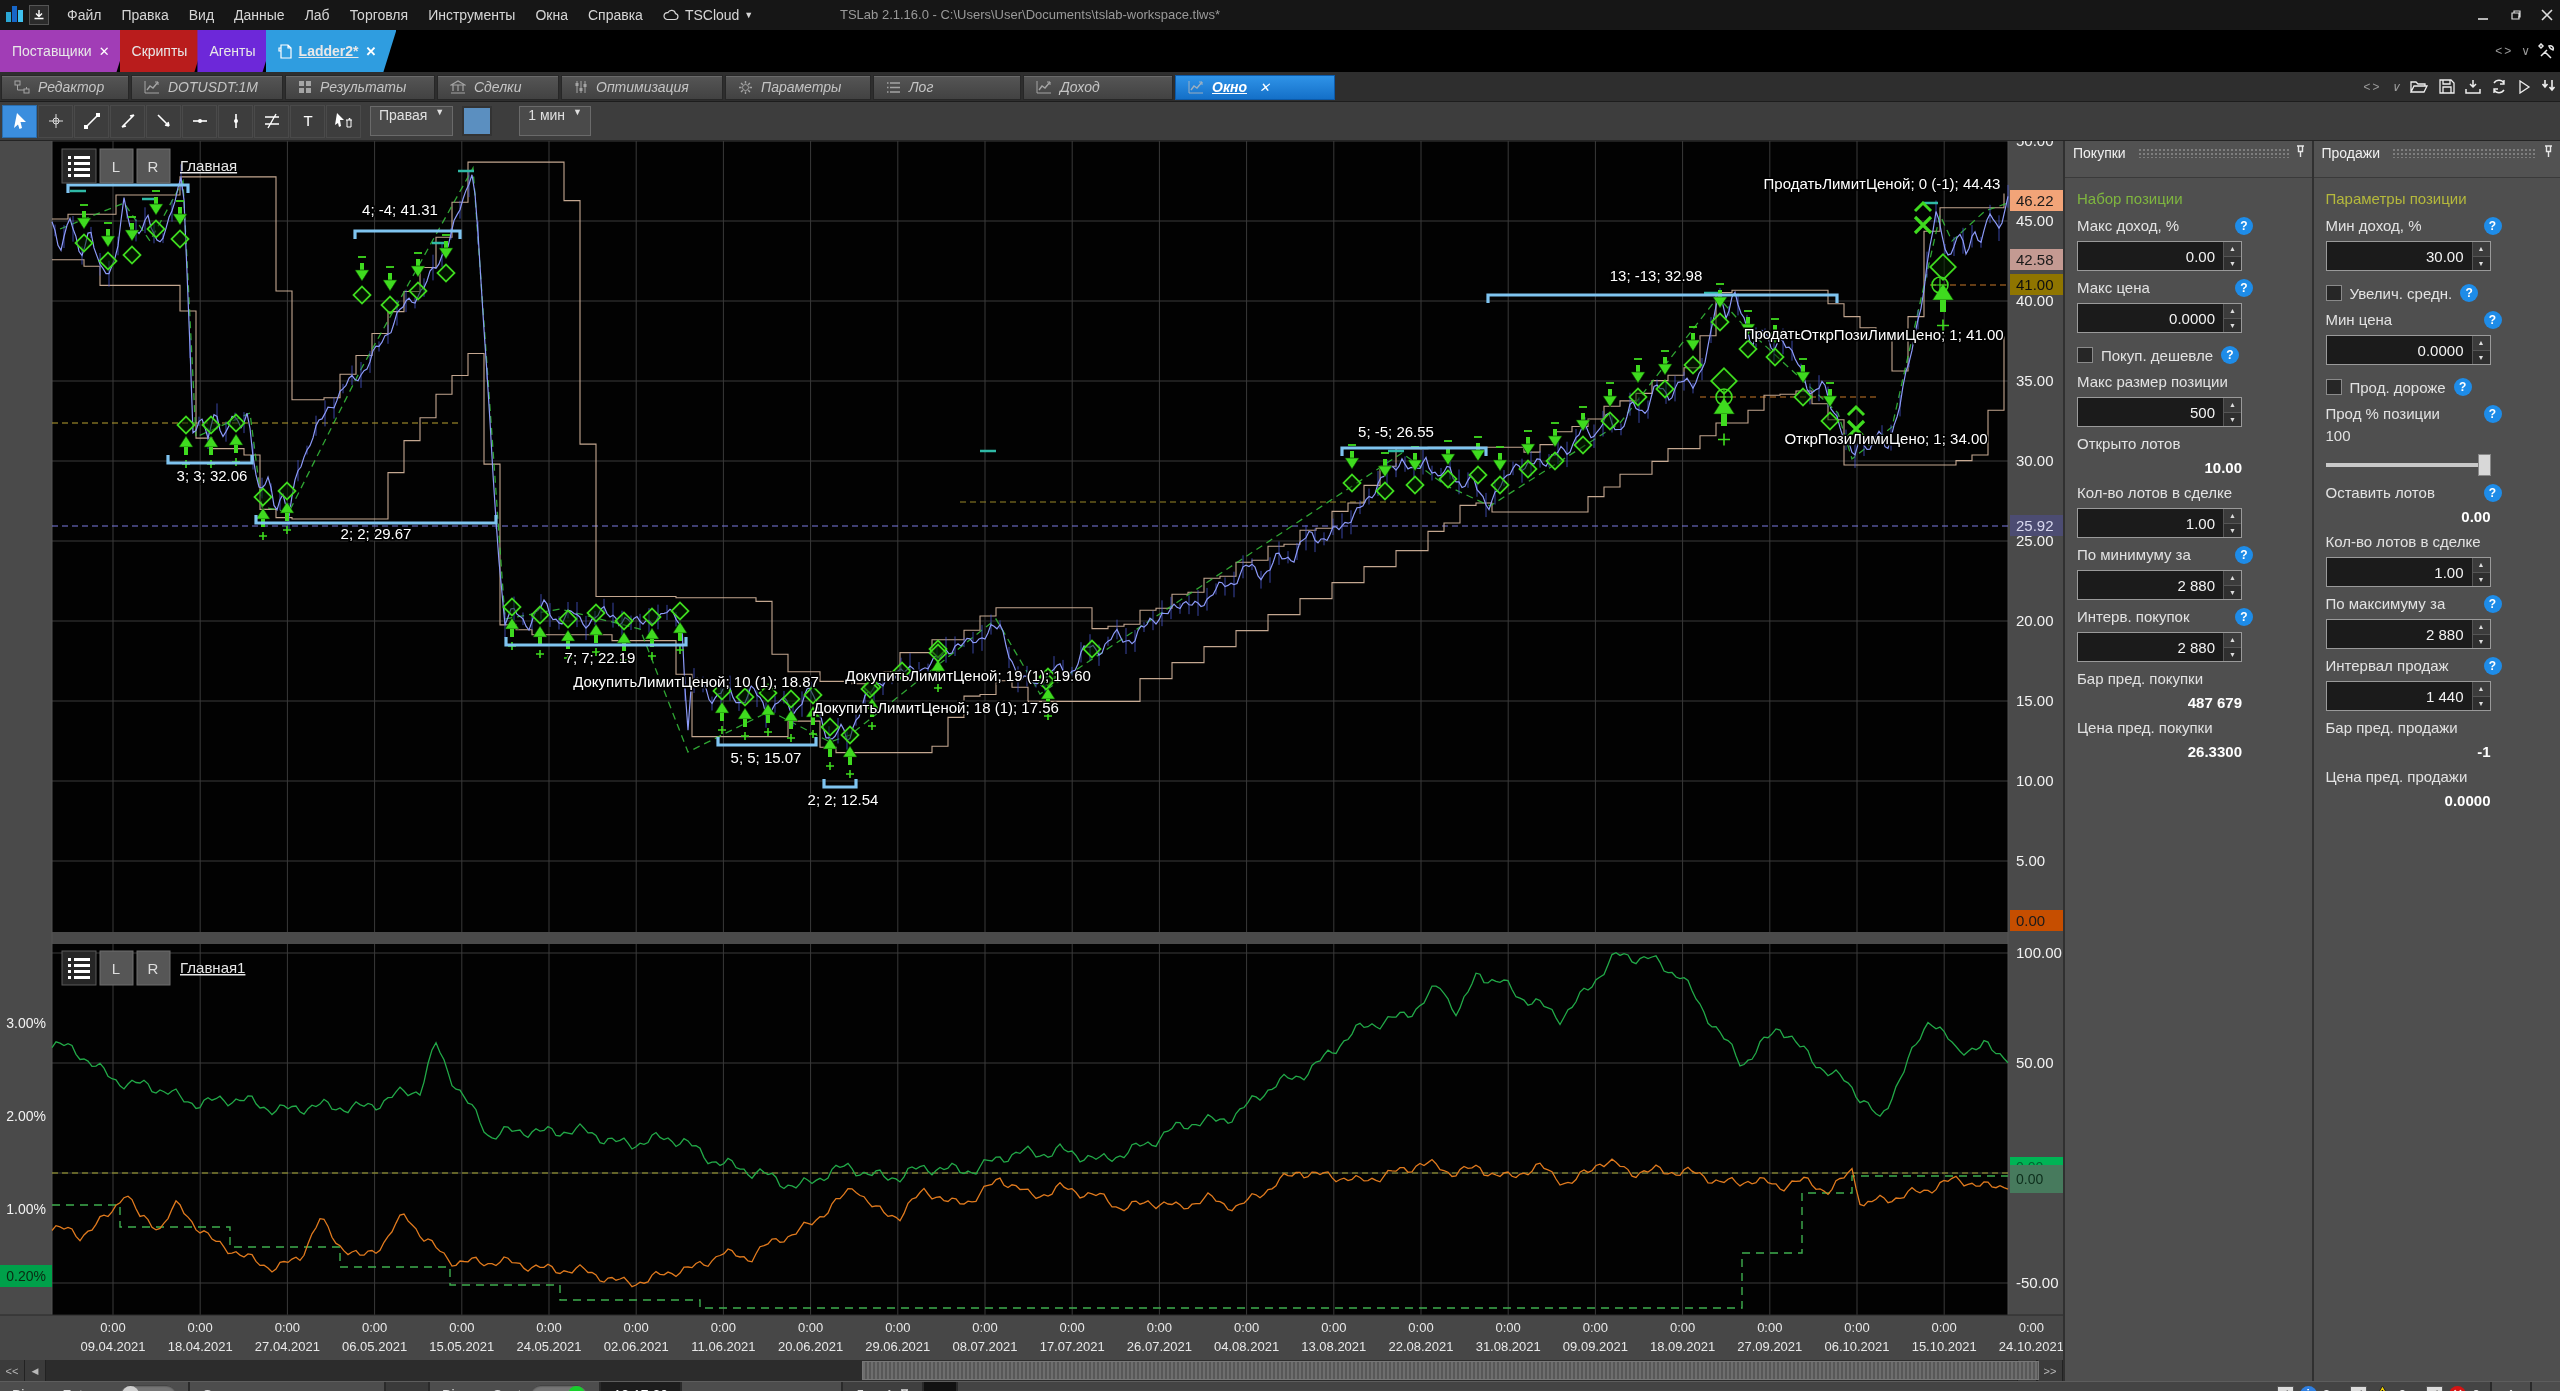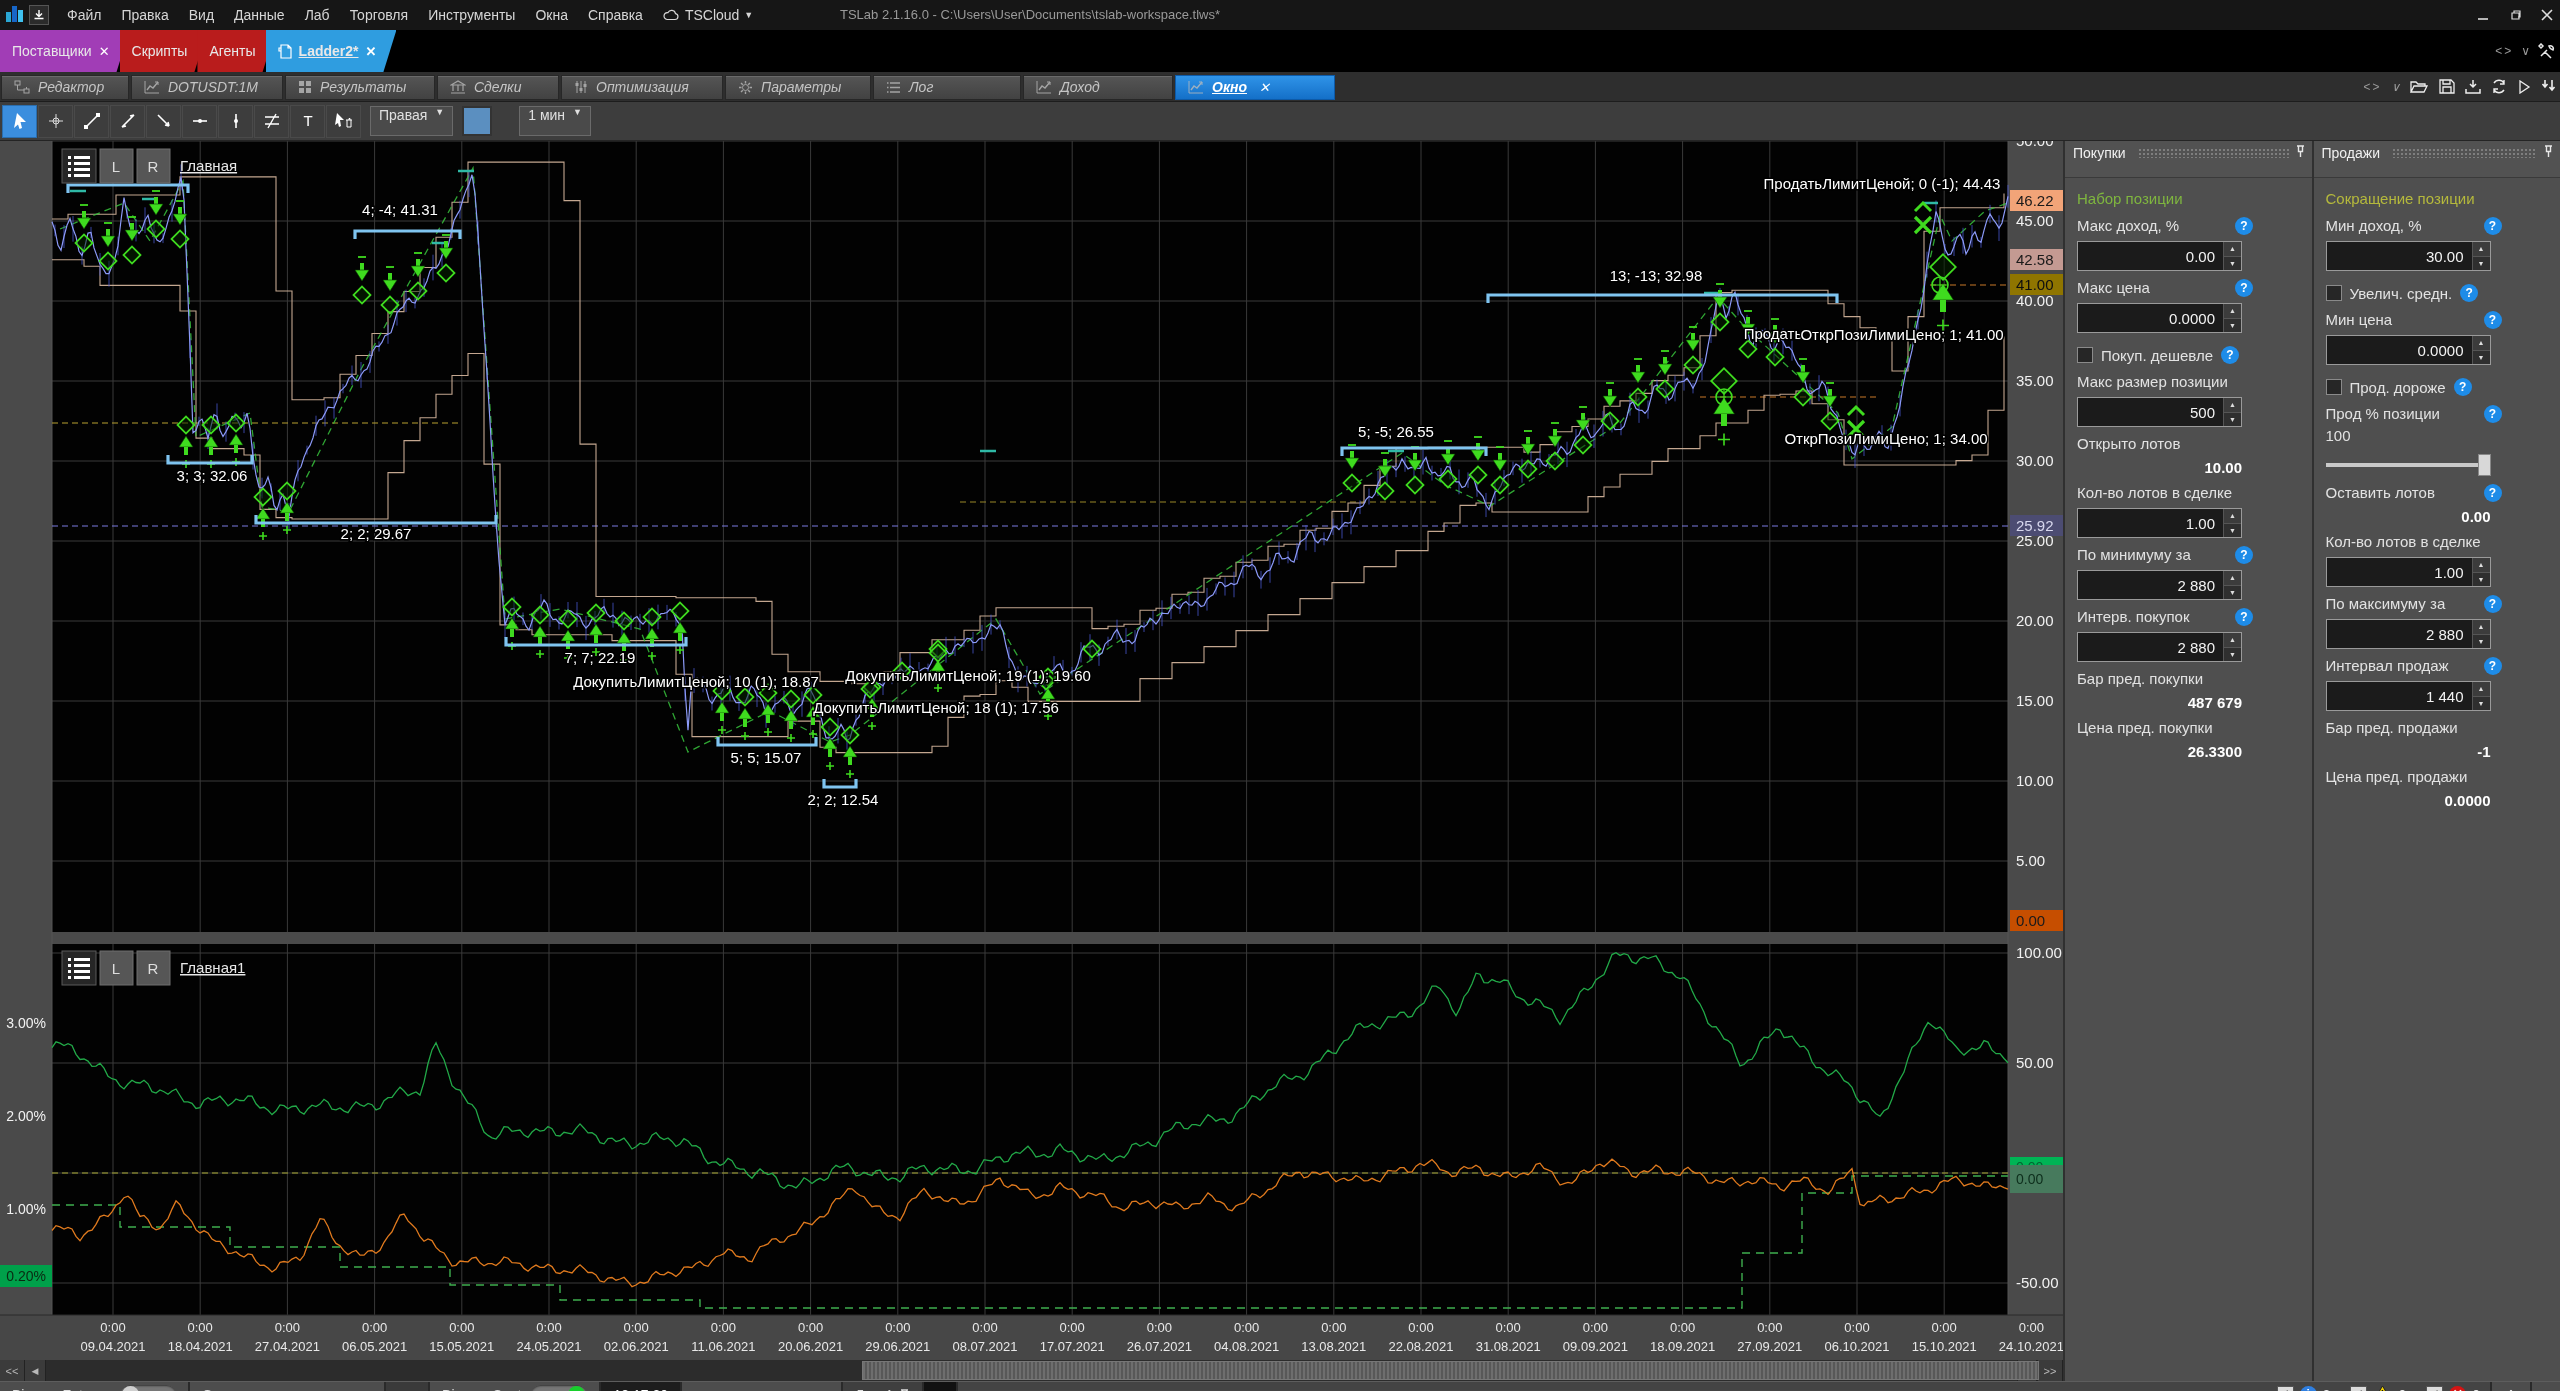--- a/index.html
+++ b/index.html
@@ -132,21 +132,21 @@
   </div>
 
   <div id="tabrow1">
     <div class="tab1" style="background: rgb(161, 61, 182);">
         <span class="lbl">Поставщики</span>
         <span class="x">✕</span>
       </div>
       <div class="tab1" style="background: #b91c1c;">
         <span class="lbl">Скрипты</span>
       </div>
-      <div class="tab1" style="background: #b91c1c;">
+      <div class="tab1" style="background: #6d28d9;">
         <span class="lbl">Агенты</span>
       </div>
       <div class="tab1 active" style="background: rgb(47, 157, 224);">
         <span style="display: flex;">
           <svg width="14" height="15" viewBox="0 0 14 15">
             <path d="M3 1h7l3 3v10H3zM10 1v3h3M3 4H1v3h2" stroke="#fff" stroke-width="1.2" fill="none"></path>
           </svg>
         </span>
         <span class="lbl">Ladder2*</span>
         <span class="x">✕</span>
@@ -894,21 +894,21 @@
       </div>
     <div class="side-panel" id="panel-sell">
         <div class="panel-header">
           <span class="ttl">Продажи</span>
           <span class="dots"></span>
           <span><svg width="11" height="13" viewBox="0 0 11 13">
               <path d="M2 1h7M3.5 1v5.5h4V1M5.5 6.5V12" stroke="#e8e8e8" stroke-width="1.4" fill="none"></path>
             </svg></span>
         </div>
         <div class="panel-body">
-          <div class="section-title" style="color: rgb(181, 185, 60);">Сокращение позиции</div>
+          <div class="section-title" style="color: rgb(181, 185, 60);">Параметры позиции</div>
           <div class="row-label"><span>Мин доход, %</span><span class="help">?</span></div>
           <div class="spinbox">
             <div class="spin-val">30.00</div>
             <div class="spin-btns">
               <div>▲</div>
               <div>▼</div>
             </div>
           </div>
           <div class="checkrow">
             <span class="checkbox"></span>

